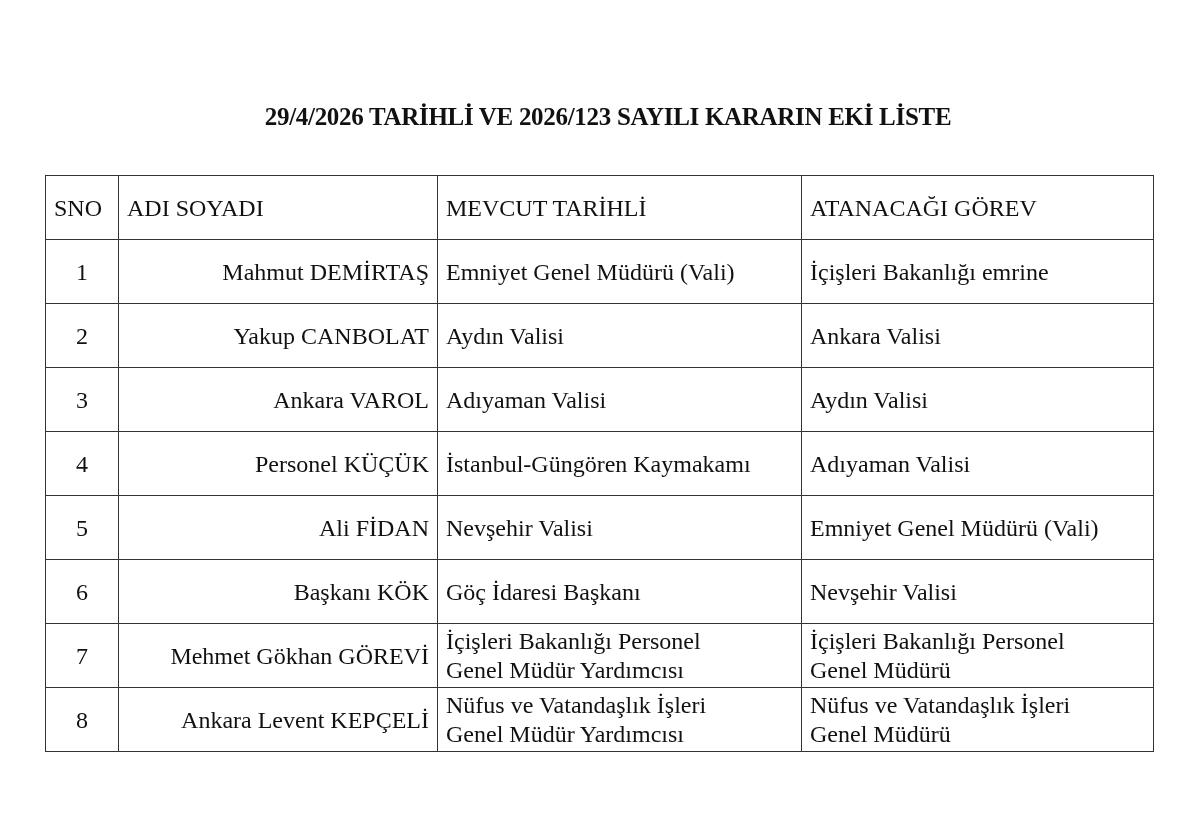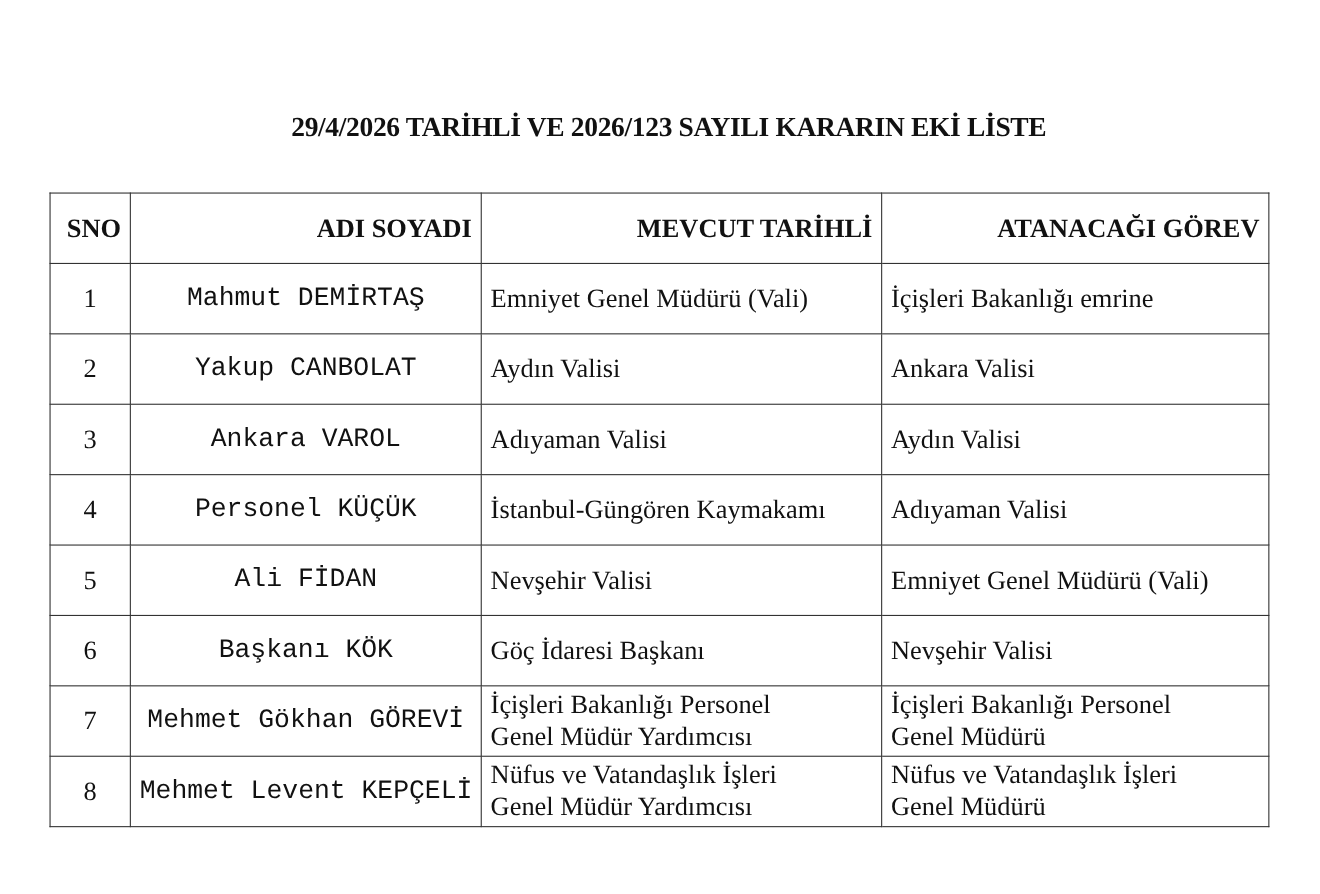--- a/index.html
+++ b/index.html
@@ -42,30 +42,29 @@
       border: 1.5px solid #333333;
       height: 63px;
       padding: 0 8px;
       font-size: 24px;
       line-height: 30px;
       vertical-align: middle;
       white-space: nowrap;
       overflow: hidden;
     }
     table.list th {
-      font-weight: bold;
-      text-align: right;
+      font-weight: normal;
+      text-align: left;
       font-size: 24px;
     }
     table.list td.sno {
       text-align: center;
     }
     table.list td.name {
-      text-align: center;
-      font-family: Liberation Mono, monospace;
+      text-align: right;
     }
     table.list td.multi {
       line-height: 29px;
     }
     .line { display: block; }
   </style>
 </head>
 <body>
 
 <div class="doc-title">29/4/2026 TARİHLİ VE 2026/123 SAYILI KARARIN EKİ LİSTE</div>
@@ -153,21 +152,21 @@
           <span class="line">İçişleri Bakanlığı Personel</span>
           <span class="line">Genel Müdür Yardımcısı</span>
         </td>
         <td class="multi">
           <span class="line">İçişleri Bakanlığı Personel</span>
           <span class="line">Genel Müdürü</span>
         </td>
       </tr>
       <tr>
         <td class="sno">8</td>
-        <td class="name">Mehmet Levent KEPÇELİ</td>
+        <td class="name">Ankara Levent KEPÇELİ</td>
         <td class="multi">
           <span class="line">Nüfus ve Vatandaşlık İşleri</span>
           <span class="line">Genel Müdür Yardımcısı</span>
         </td>
         <td class="multi">
           <span class="line">Nüfus ve Vatandaşlık İşleri</span>
           <span class="line">Genel Müdürü</span>
         </td>
       </tr>
     </tbody>

